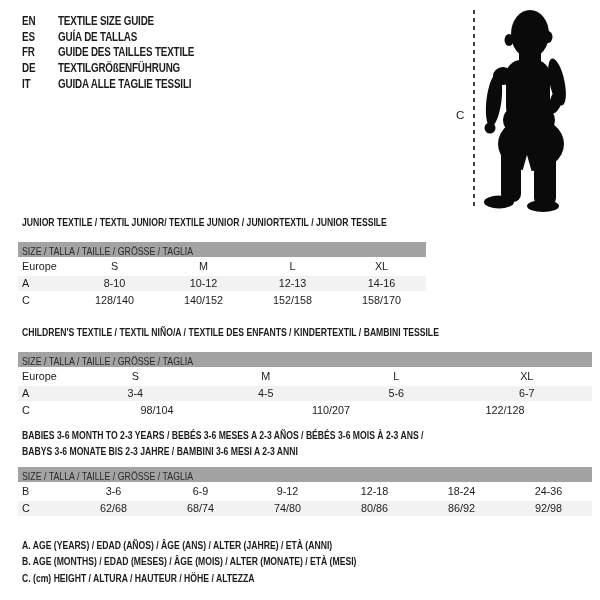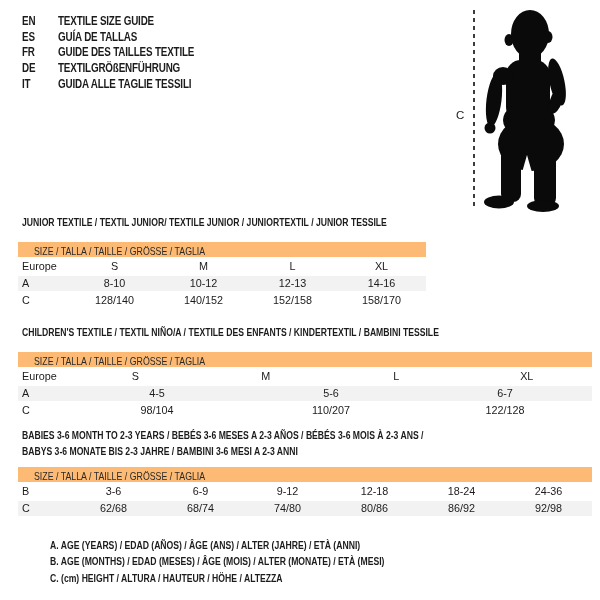--- a/index.html
+++ b/index.html
@@ -34,38 +34,38 @@
   #t2 { top:324px; width:574px; }
   #t3 { top:427px; width:574px; }
 
   .t-title {
     height:16px; line-height:16px; margin-left:4px;
     font-weight:bold; font-size:11.5px; white-space:nowrap;
     transform:scaleX(0.75); transform-origin:0 50%;
   }
   .size-bar {
     margin-top:12px; height:15px; line-height:15px;
-    background:#fdba74; padding-left:16px;
+    background:#a3a3a3; padding-left:4px;
   }
   #t3 .size-bar { margin-top:8px; }
   .bar-text {
     display:inline-block; font-size:11px; color:#2a2a2a; white-space:nowrap;
     transform:scaleX(0.8); transform-origin:0 50%;
   }
   .t-row {
     display:flex; height:15px; line-height:15px; margin-top:2px;
     font-size:10.8px;
     align-items:flex-end;
   }
   .t-row.shaded { background:#f2f2f2; }
   .t-label { width:52px; padding-left:4px; box-sizing:border-box; }
   .t-cell { flex:1; text-align:center; }
 
   
-  .footnotes { position:absolute; left:22px; top:537px;margin-left:28px; }
+  .footnotes { position:absolute; left:22px; top:537px; }
   .foot-line {
     height:16.3px; line-height:16.3px; font-weight:bold; font-size:11.5px;
     white-space:nowrap; transform:scaleX(0.75); transform-origin:0 50%;
   }
 </style>
 </head>
 <body>
 
 <div class="lang-block">
   <div class="lang-row">
@@ -152,20 +152,21 @@
   </div>
   <div class="t-row">
     <div class="t-label">Europe</div>
     <div class="t-cell">S</div>
     <div class="t-cell">M</div>
     <div class="t-cell">L</div>
     <div class="t-cell">XL</div>
   </div>
   <div class="t-row shaded">
     <div class="t-label">A</div>
+    <div class="t-cell">3-4</div>
     <div class="t-cell">4-5</div>
     <div class="t-cell">5-6</div>
     <div class="t-cell">6-7</div>
   </div>
   <div class="t-row">
     <div class="t-label">C</div>
     <div class="t-cell">98/104</div>
     <div class="t-cell">110/207</div>
     <div class="t-cell">122/128</div>
   </div>

